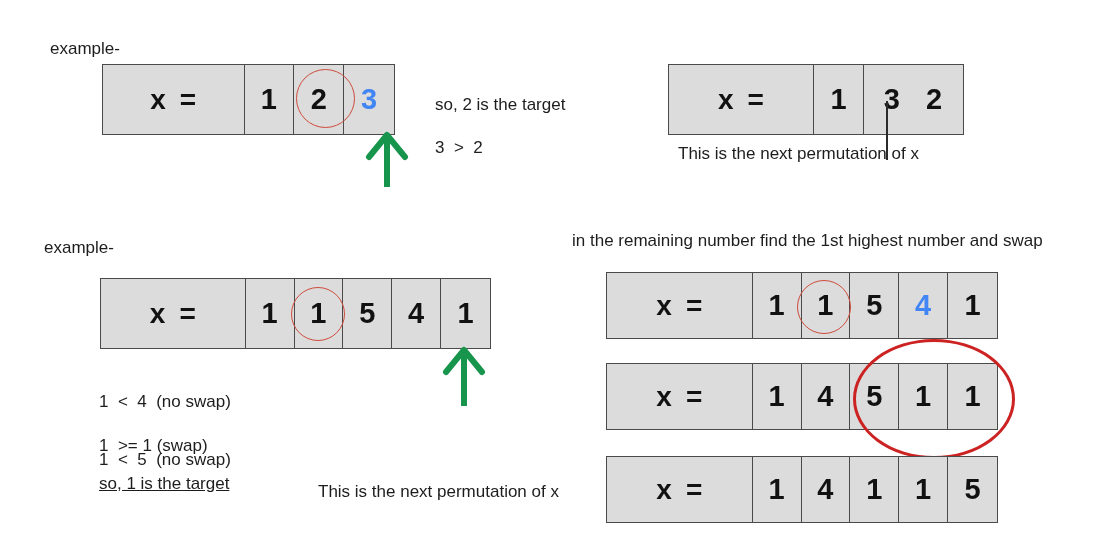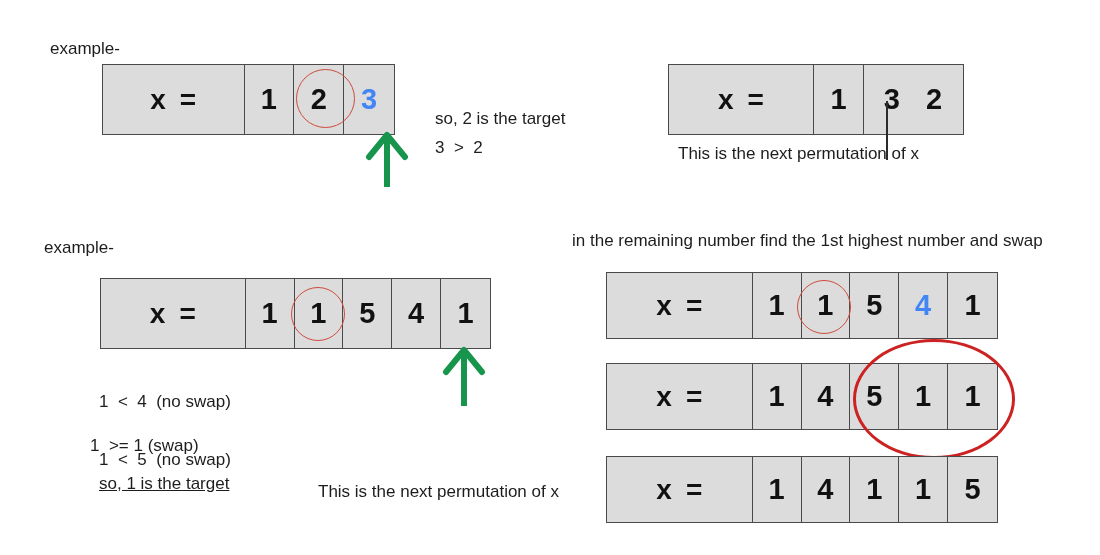--- a/index.html
+++ b/index.html
@@ -100,21 +100,21 @@
 </div>
 
 <div class="circle-mark" style="left:296px; top:69px; width:57px; height:57px;"></div>
 
 <svg class="arrow" style="left:363px; top:127px;" width="48" height="62" viewBox="0 0 48 62">
   <line x1="24" y1="60" x2="24" y2="10" stroke="#17954d" stroke-width="6"></line>
   <polyline points="6,30 24,8 42,30" fill="none" stroke="#17954d" stroke-width="6" stroke-linecap="round" stroke-linejoin="round"></polyline>
 </svg>
 
 <div class="label" style="left:435px; top:97px;margin-top:40px;">3  &gt;  2</div>
-<div class="label" style="left:435px; top:108px;">so, 2 is the target</div>
+<div class="label" style="left:435px; top:94px;">so, 2 is the target</div>
 
 <div class="array" style="left:668px; top:64px; width:296px; height:71px;">
   <div class="cell var" style="width:145px;">
     <span>x</span>
     <span class="eq">=</span>
   </div>
   <div class="cell num" style="width:50px;">1</div>
   <div class="cell num wide2" style="width:98px;">
     <span class="blue">3</span>
     <span>2</span>
@@ -141,21 +141,21 @@
 
 <div class="circle-mark" style="left:291px; top:287px; width:52px; height:52px;"></div>
 
 <svg class="arrow" style="left:441px; top:340px;" width="46" height="68" viewBox="0 0 46 68">
   <line x1="23" y1="66" x2="23" y2="12" stroke="#17954d" stroke-width="6"></line>
   <polyline points="5,32 23,10 41,32" fill="none" stroke="#17954d" stroke-width="6" stroke-linecap="round" stroke-linejoin="round"></polyline>
 </svg>
 
 <div class="label" style="left:99px; top:391px;">1  &lt;  4  (no swap)</div>
 <div class="label" style="left:99px; top:413px;margin-top:36px;">1  &lt;  5  (no swap)</div>
-<div class="label" style="left:90px; top:435px;">1  &gt;= 1 (swap)</div>
+<div class="label" style="left:99px; top:435px;">1  &gt;= 1 (swap)</div>
 <div class="label" style="left:99px; top:473px;text-decoration:underline;">so, 1 is the target</div>
 
 <div class="label" style="left:572px; top:230px;">in the remaining number find the 1st highest number and swap</div>
 
 <div class="array" style="left:606px; top:272px; width:392px; height:67px;">
   <div class="cell var" style="width:146px;">
     <span>x</span>
     <span class="eq">=</span>
   </div>
   <div class="cell num" style="width:49px;">1</div>

